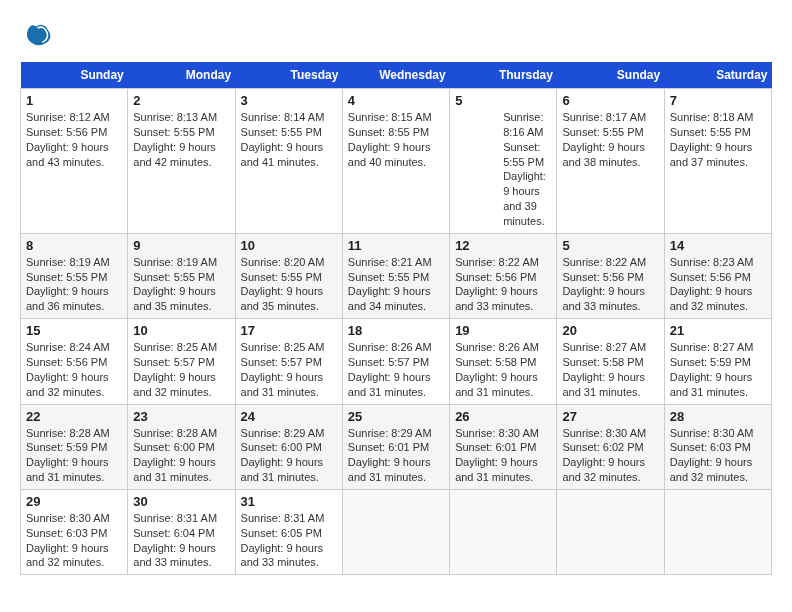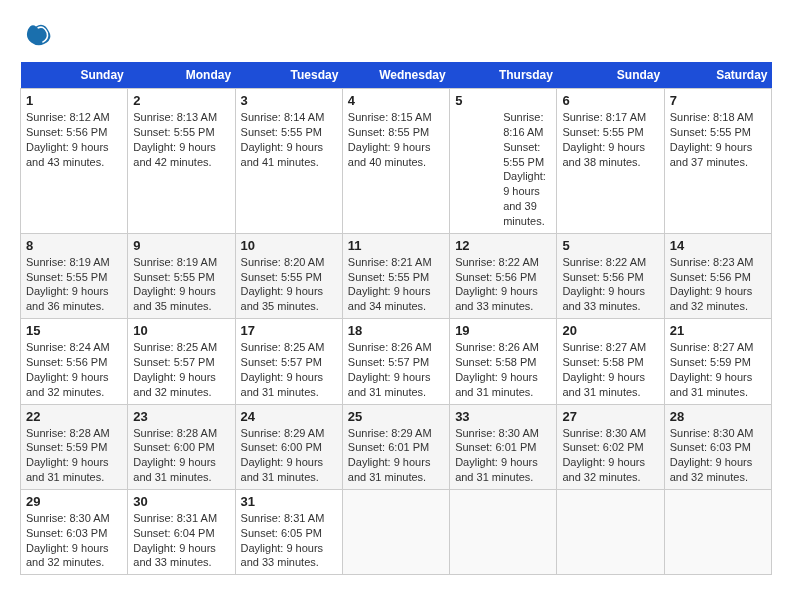--- a/index.html
+++ b/index.html
@@ -267,21 +267,21 @@
 Sunset: 6:00 PM
 Daylight: 9 hours and 31 minutes.</div>
         </td>
         <td>
           <span class="day-num">25</span>
           <div class="day-info" style="white-space: pre-line;">Sunrise: 8:29 AM
 Sunset: 6:01 PM
 Daylight: 9 hours and 31 minutes.</div>
         </td>
         <td>
-          <span class="day-num">33</span>
+          <span class="day-num">26</span>
           <div class="day-info" style="white-space: pre-line;">Sunrise: 8:30 AM
 Sunset: 6:01 PM
 Daylight: 9 hours and 31 minutes.</div>
         </td>
         <td>
           <span class="day-num">27</span>
           <div class="day-info" style="white-space: pre-line;">Sunrise: 8:30 AM
 Sunset: 6:02 PM
 Daylight: 9 hours and 32 minutes.</div>
         </td>

